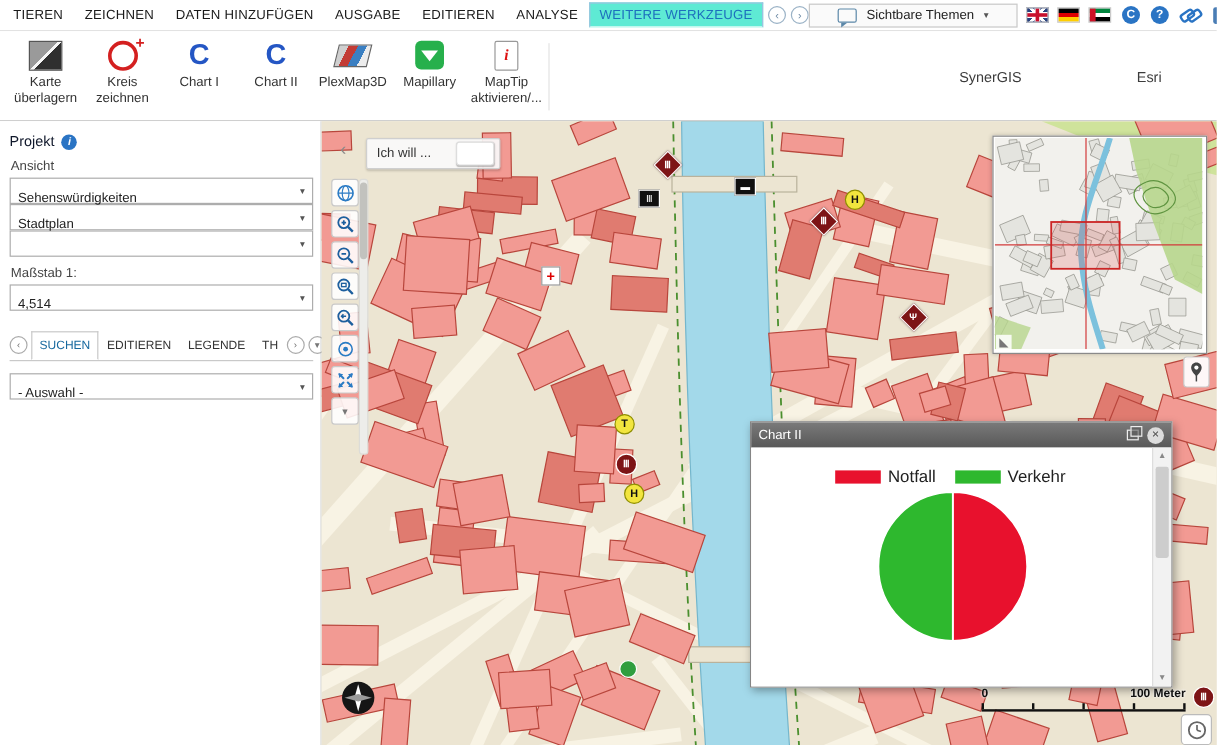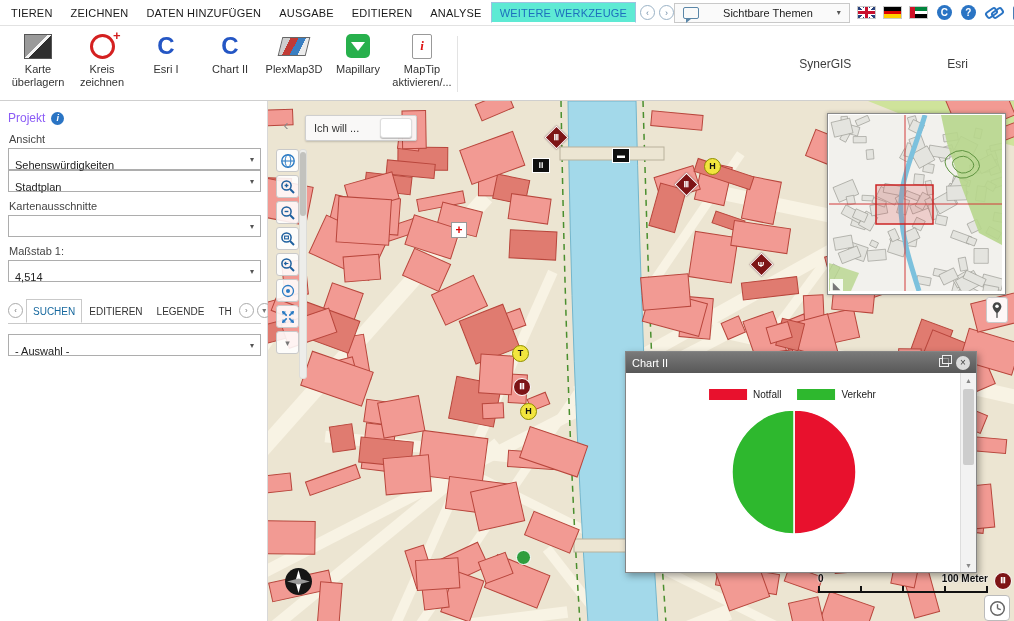--- a/index.html
+++ b/index.html
@@ -4,21 +4,21 @@
 <style>
   html,body{margin:0;padding:0;}
   body{font-family:"Liberation Sans",sans-serif;}
   .app{position:relative;width:1014px;height:621px;background:#fff;overflow:hidden;font-size:11px;color:#222;}
 
   
   .menubar{height:25px;border-bottom:1px solid #e2e2e2;display:flex;align-items:center;padding:0 40px 0 2px;background:#fff;}
   .menu-tab{padding:5px 9px 4px;font-size:11px;color:#1a1a1a;letter-spacing:.2px;cursor:pointer;white-space:nowrap;}
   .menu-tab.active{color:#1d6fbd;border:1px solid #9cc2e0;border-bottom:1px solid #fff;background:#5eead4;padding:4px 8px 3px;}
   .nav-circle{width:13px;height:13px;border:1px solid #9ab2c6;border-radius:50%;font-size:9px;color:#6d8aa5;display:flex;align-items:center;justify-content:center;margin-left:4px;cursor:pointer;flex:0 0 auto;}
-  .themes-dropdown{margin-left:auto;display:flex;align-items:center;gap:24px;border:1px solid #c9c9c9;background:#fafafa;padding:3px 8px;font-size:11px;cursor:pointer;white-space:nowrap;}
+  .themes-dropdown{margin-left:auto;display:flex;align-items:center;gap:8px;border:1px solid #c9c9c9;background:#fafafa;padding:3px 23px;font-size:11px;cursor:pointer;white-space:nowrap;}
   .bubble{width:14px;height:10px;border:1.5px solid #5b87a8;border-radius:2px;position:relative;}
   .bubble::after{content:"";position:absolute;left:2px;bottom:-5px;width:0;height:0;border-top:4px solid #5b87a8;border-right:5px solid transparent;}
   .dd-arrow{font-size:8px;color:#555;}
   .flag{width:17px;height:11px;margin-left:7px;cursor:pointer;border:1px solid #c9c9c9;background-repeat:no-repeat;flex:0 0 auto;}
   .flag-uk{background:
     linear-gradient(#c8102e,#c8102e) center/100% 3px,
     linear-gradient(#c8102e,#c8102e) center/3px 100%,
     linear-gradient(#fff,#fff) center/100% 5px,
     linear-gradient(#fff,#fff) center/5px 100%,
     linear-gradient(45deg,transparent 45%,#fff 45% 55%,transparent 55%),
@@ -53,21 +53,21 @@
   .icon-maptip{width:18px;height:23px;background:#fff;border:1px solid #999;border-radius:2px;display:flex;align-items:center;justify-content:center;}
   .icon-maptip span{color:#d11;font-weight:800;font-size:13px;font-family:"Liberation Serif",serif;font-style:italic;}
   .brand{align-self:center;font-size:12px;color:#3c3c3c;}
   .brand-syn{margin-left:auto;}
   .brand-esri{margin:0 38px 0 96px;}
 
   
   .main{display:flex;height:522px;}
   .sidebar{width:268px;box-sizing:border-box;background:#fff;border-right:1px solid #d8d8d8;padding:10px 6px 0 8px;position:relative;}
   .sb-title-row{display:flex;align-items:center;margin-bottom:6px;}
-  .sb-title{color:#8b5cf6;font-size:12px;}
+  .sb-title{color:#0f172a;font-size:12px;}
   .info-ic{width:13px;height:13px;border-radius:50%;background:#2a74c4;color:#fff;font-size:9px;font-style:italic;font-weight:700;display:inline-flex;align-items:center;justify-content:center;margin-left:6px;cursor:pointer;}
   .sb-label{color:#444;margin:8px 0 3px 1px;}
   .select{height:22px;box-sizing:border-box;border:1px solid #adadad;background:#fff;display:flex;align-items:center;padding-left:6px;cursor:pointer;}
   .sel-text{flex:1;overflow:hidden;white-space:nowrap;margin-top:11px;}
   .sel-arrow{width:16px;text-align:center;color:#555;font-size:8px;flex:0 0 auto;}
   .sb-tabs{display:flex;align-items:flex-end;margin-top:16px;border-bottom:1px solid #c9c9c9;height:25px;}
   .tab-scroll{width:13px;height:13px;border:1px solid #aaa;border-radius:50%;font-size:8px;color:#777;display:flex;align-items:center;justify-content:center;margin:0 3px 5px 0;cursor:pointer;flex:0 0 auto;}
   .sb-tab{font-size:10px;color:#333;padding:6px 6px 5px;border:1px solid transparent;cursor:pointer;white-space:nowrap;}
   .sb-tab.active{color:#16689e;border:1px solid #c9c9c9;border-bottom:1px solid #fff;background:#fff;}
   .sel-auswahl{margin-top:10px;}
@@ -99,21 +99,21 @@
   .pin-btn{position:absolute;right:6px;top:196px;width:20px;height:24px;background:rgba(255,255,255,.92);border:1px solid #c9c9c9;border-radius:3px;display:flex;align-items:center;justify-content:center;cursor:pointer;z-index:4;}
 
   .chart-window{position:absolute;left:357px;top:250px;width:350px;height:220px;background:#fff;border:1px solid #858585;box-shadow:2px 3px 7px rgba(0,0,0,.35);display:flex;flex-direction:column;z-index:5;}
   .cw-titlebar{height:21px;background:linear-gradient(#7a7a7a,#585858);color:#fff;display:flex;align-items:center;padding:0 6px;flex:0 0 auto;cursor:move;}
   .cw-title{flex:1;font-size:11px;}
   .cw-btn{width:16px;height:16px;display:flex;align-items:center;justify-content:center;margin-left:4px;cursor:pointer;}
   .restore-shape{position:relative;width:8px;height:7px;border:1px solid #eee;}
   .restore-shape::before{content:"";position:absolute;top:-4px;left:2px;width:8px;height:7px;border:1px solid #eee;background:rgba(90,90,90,.6);}
   .cw-close{background:#dcdcdc;color:#444;border-radius:50%;width:14px;height:14px;font-size:10px;line-height:1;}
   .cw-body{flex:1;position:relative;background:#fff;overflow:hidden;}
-  .legend{position:absolute;top:16px;left:50%;transform:translateX(-52%);display:flex;align-items:center;gap:6px;font-size:10px;color:#222;}
+  .legend{position:absolute;top:16px;left:50%;transform:translateX(-52%);display:flex;align-items:center;gap:6px;font-size:14px;color:#222;}
   .legend-swatch{width:38px;height:11px;display:inline-block;}
   .legend-label{margin-right:10px;}
   .pie{position:absolute;left:102px;top:33px;}
   .cw-scroll{position:absolute;right:0;top:0;bottom:0;width:15px;background:#f2f2f2;border-left:1px solid #ddd;display:flex;flex-direction:column;align-items:center;font-size:7px;color:#888;}
   .cw-scroll .arr{height:14px;display:flex;align-items:center;cursor:pointer;}
   .cw-thumb{width:11px;height:76px;background:#cdcdcd;border-radius:2px;margin-top:2px;cursor:pointer;}
   .cw-scroll .spacer{flex:1;}
 
   .compass{position:absolute;left:16px;bottom:27px;width:29px;height:29px;z-index:3;}
   .copyright{position:absolute;left:48px;bottom:26px;font-size:9.5px;font-weight:700;color:#111;line-height:1.3;text-shadow:0 0 2px #fff,0 0 2px #fff;z-index:3;}
@@ -179,21 +179,21 @@
           <div class="icon-kreis">
             <span class="kreis-plus">+</span>
           </div>
         </div>
       <div class="rb-label">Kreis zeichnen</div>
     </div>
     <div class="ribbon-btn">
       <div class="rb-icon">
           <span class="icon-chartc">C</span>
         </div>
-      <div class="rb-label">Esri I</div>
+      <div class="rb-label">Chart I</div>
     </div>
     <div class="ribbon-btn">
       <div class="rb-icon">
           <span class="icon-chartc">C</span>
         </div>
       <div class="rb-label">Chart II</div>
     </div>
     <div class="ribbon-btn">
       <div class="rb-icon">
           <div class="icon-plexmap"></div>
@@ -230,21 +230,20 @@
       </div>
       <div class="sb-label">Ansicht</div>
       <div class="select">
         <span class="sel-text">Sehenswürdigkeiten</span>
         <span class="sel-arrow">▾</span>
       </div>
       <div class="select">
         <span class="sel-text">Stadtplan</span>
         <span class="sel-arrow">▾</span>
       </div>
-      <div class="sb-label">Kartenausschnitte</div>
       <div class="select">
         <span class="sel-text"></span>
         <span class="sel-arrow">▾</span>
       </div>
       <div class="sb-label">Maßstab 1:</div>
       <div class="select">
         <span class="sel-text">4,514</span>
         <span class="sel-arrow">▾</span>
       </div>
 

